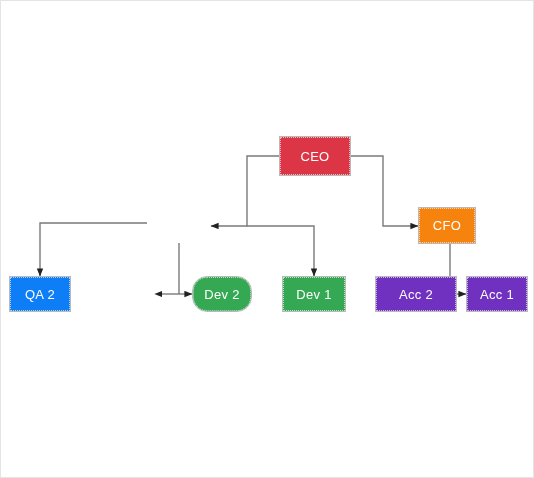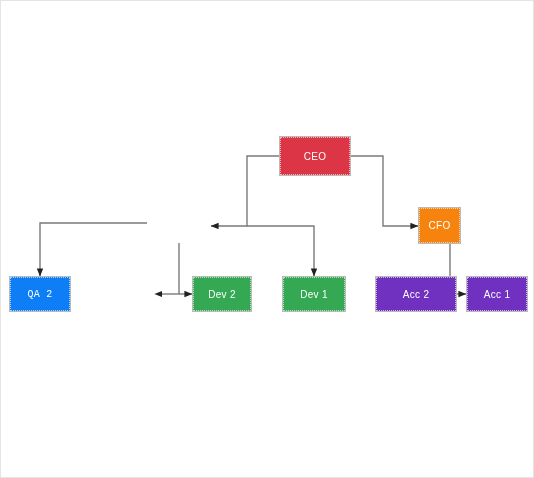--- a/index.html
+++ b/index.html
@@ -26,21 +26,21 @@
     width: 534px;
     height: 478px;
   }
   .node {
     position: absolute;
     box-sizing: border-box;
     display: flex;
     align-items: center;
     justify-content: center;
     color: #ffffff;
-    font-size: 10px;
+    font-size: 13px;
     letter-spacing: 0.3px;
     border: 1px dotted rgba(255,255,255,0.65);
     outline: 1px solid #b9b9b9;
     z-index: 2;
     user-select: none;
   }
 </style>
 </head>
 <body>
 
@@ -72,27 +72,27 @@
 
       <path d="M449,242 L449,293"></path>
 
       <path d="M437,293 L465,293" marker-end="url(#ah)" marker-start="url(#ah-start)"></path>
     </g>
   </svg>
 
   <div class="node" style="left: 279px; top: 136px; width: 70px; height: 38px; background: rgb(220, 53, 69);">
       <span>CEO</span>
     </div>
-  <div class="node" style="left: 418px; top: 207px; width: 41px; height: 35px; background: rgb(247, 131, 15);">
+  <div class="node" style="left: 418px; top: 207px; width: 56px; height: 35px; background: rgb(247, 131, 15);">
       <span>CFO</span>
     </div>
-  <div class="node" style="left: 9px; top: 276px; width: 60px; height: 34px; background: rgb(13, 126, 245); font-family: Liberation Mono, monospace;">
+  <div class="node" style="left: 9px; top: 276px; width: 60px; height: 34px; background: rgb(13, 126, 245);">
       <span>QA 2</span>
     </div>
-  <div class="node" style="left: 192px; top: 276px; width: 58px; height: 34px; background: rgb(52, 168, 83);">
+  <div class="node" style="left: 192px; top: 276px; width: 58px; height: 34px; background: rgb(52, 168, 83); border-radius: 14px;">
       <span>Dev 2</span>
     </div>
   <div class="node" style="left: 282px; top: 276px; width: 62px; height: 34px; background: rgb(52, 168, 83);">
       <span>Dev 1</span>
     </div>
   <div class="node" style="left: 375px; top: 276px; width: 80px; height: 34px; background: rgb(112, 48, 192);">
       <span>Acc 2</span>
     </div>
   <div class="node" style="left: 466px; top: 276px; width: 60px; height: 34px; background: rgb(112, 48, 192);">
       <span>Acc 1</span>

